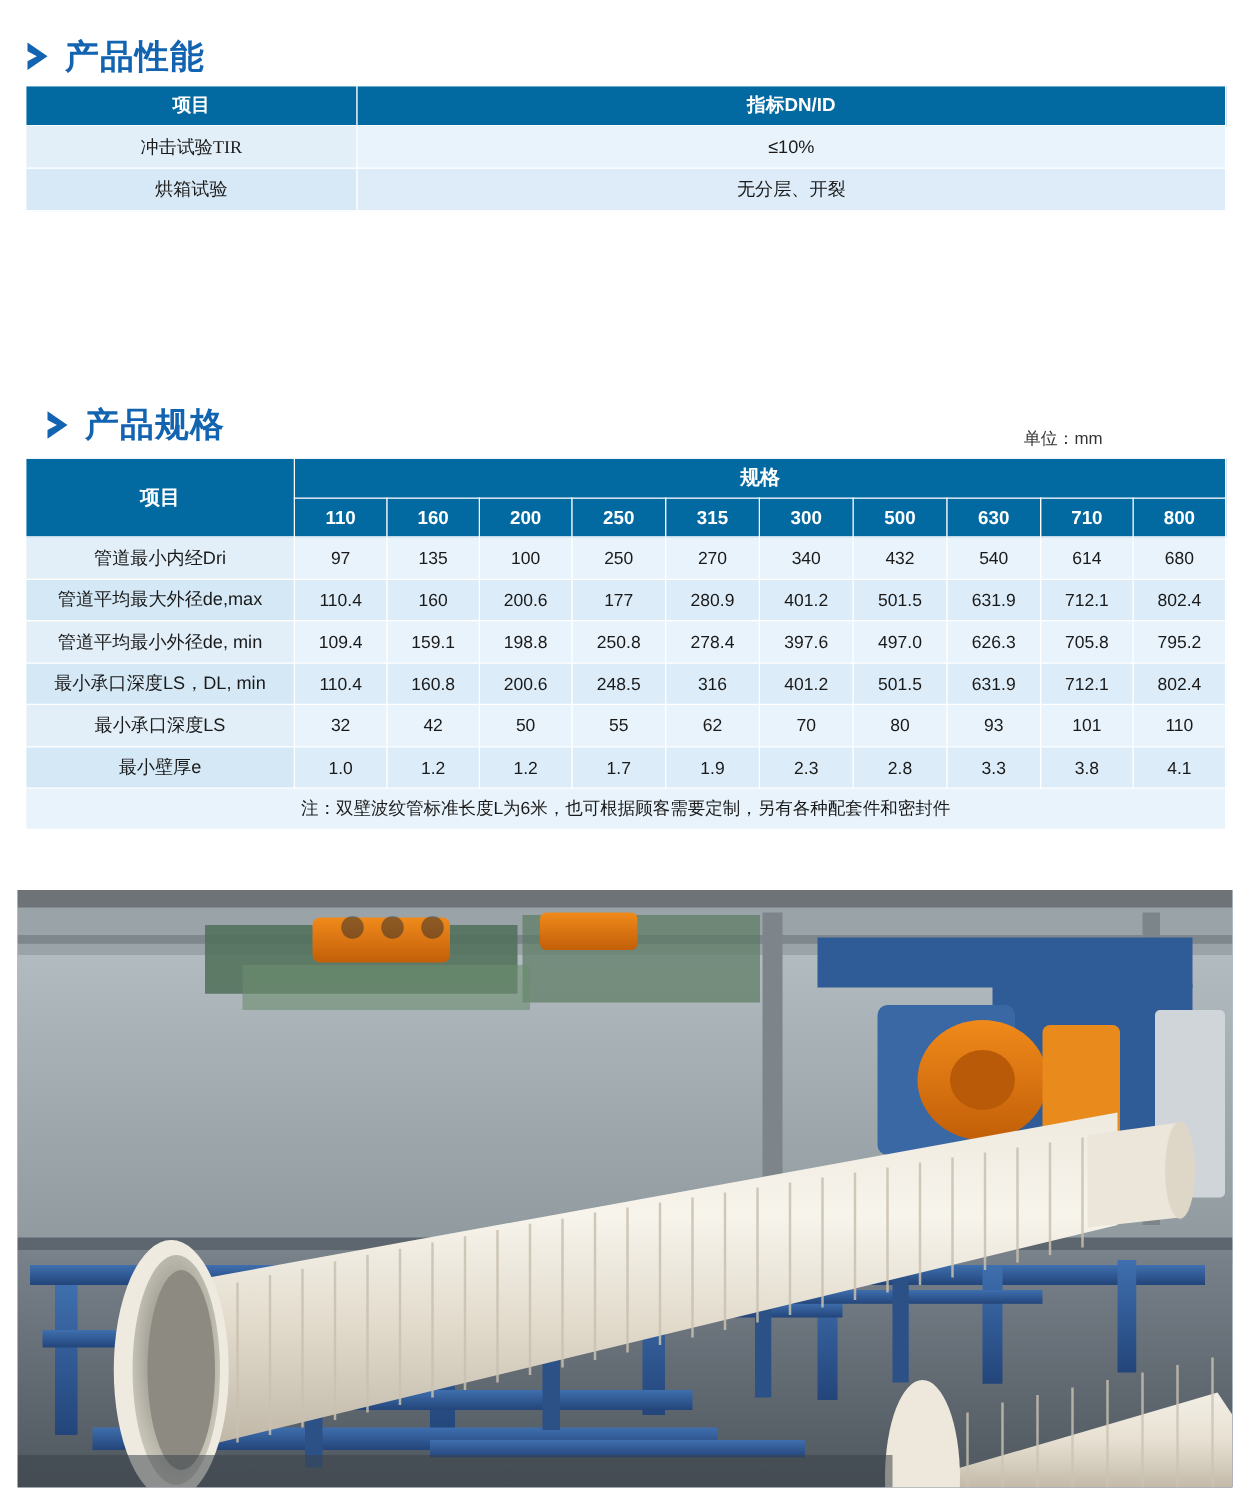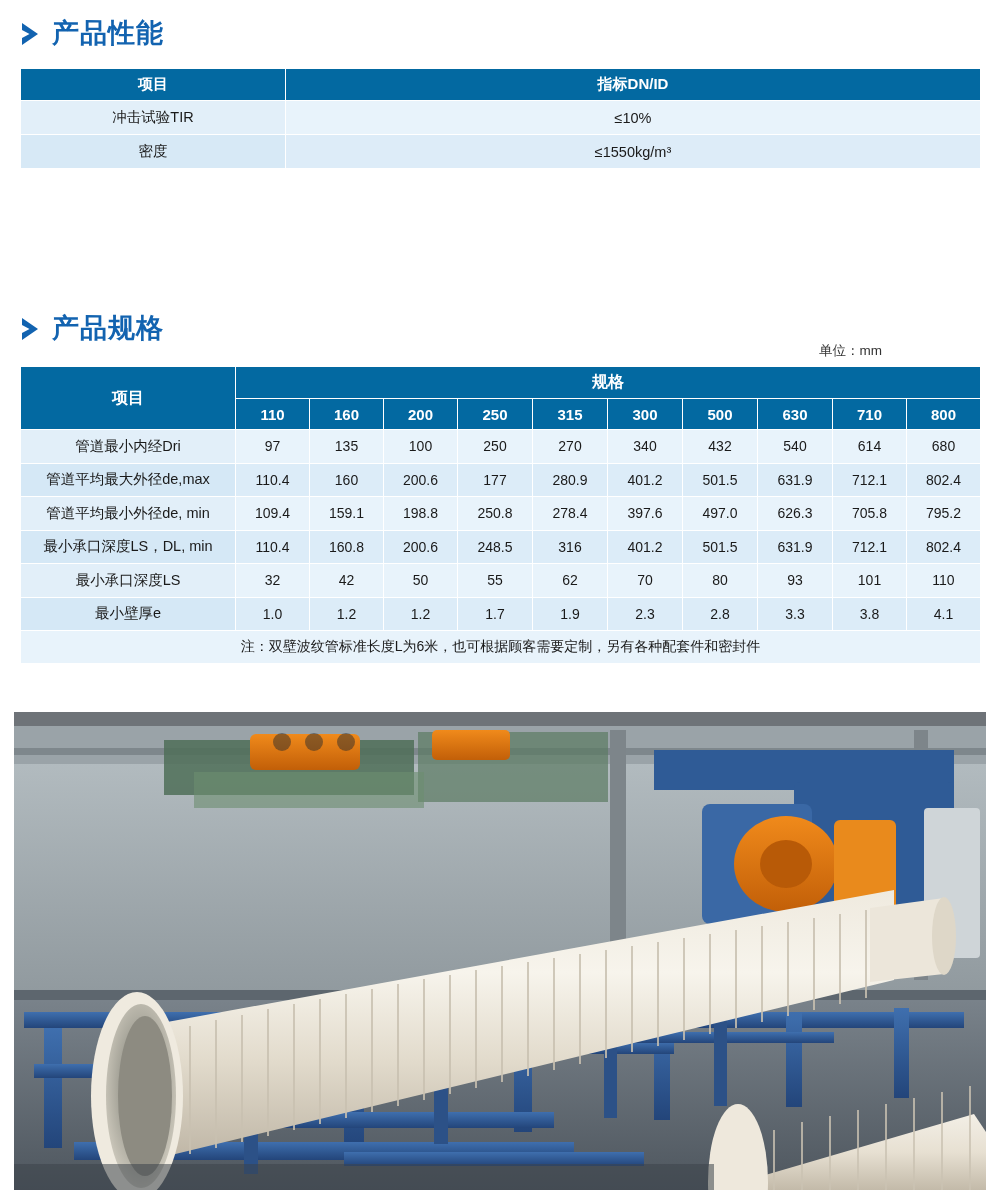--- a/index.html
+++ b/index.html
@@ -17,41 +17,41 @@
   }
   .page {
     position: relative;
     width: 1000px;
     height: 1201px;
   }
 
   
   .section-head {
     display: flex;
-    align-items: flex-end;
+    align-items: flex-start;
     gap: 10px;
-    margin: 2px 0 0 20px;
+    margin: 14px 0 0 20px;
   }
   .section-head .chev {
     display: inline-block;
     width: 22px;
     height: 26px;
     position: relative;
   }
   .section-head .chev svg { display: block; }
   .section-head .title {
     font-size: 27px;
     font-weight: bold;
     color: #1263b0;
     letter-spacing: 1px;
     line-height: 1;
   }
 
   #head-performance { position: absolute; left: 0; top: 18px; }
-  #head-spec { position: absolute; left: 0; top: 313px; }
+  #head-spec { position: absolute; left: 16px; top: 313px; }
 
   
   table {
     border-collapse: collapse;
     table-layout: fixed;
   }
   .tbl {
     position: absolute;
     left: 20px;
     width: 960px;
@@ -72,20 +72,21 @@
 
   
   #perf-table { top: 68px; }
   #perf-table td {
     background: #e9f3fb;
     height: 31px;
     color: #1a1a1a;
   }
   #perf-table td.item {
     background: #ddeefa;
+    font-family: Liberation Serif, serif;
   }
   #perf-table tbody tr:nth-child(odd) td { background: #e8f3fb; }
   #perf-table tbody tr:nth-child(even) td { background: #ddecf8; }
   #perf-table tbody tr:nth-child(odd) td.item { background: #e2eff9; }
   #perf-table tbody tr:nth-child(even) td.item { background: #d7e9f6; }
 
   
   #unit-note {
     position: absolute;
     right: 118px;
@@ -161,22 +162,22 @@
         <th>项目</th>
         <th>指标DN/ID</th>
       </tr>
     </thead>
     <tbody>
       <tr>
         <td class="item">冲击试验TIR</td>
         <td>≤10%</td>
       </tr>
       <tr>
-        <td class="item">密度</td>
-        <td>≤1550kg/m³</td>
+        <td class="item">烘箱试验</td>
+        <td>无分层、开裂</td>
       </tr>
     </tbody>
   </table>
 
   <div class="section-head" id="head-spec">
     <span class="chev">
       <svg width="22" height="26" viewBox="0 0 22 26">
         <path d="M2 2 L18 13 L2 24 L2 17 L9.5 13 L2 9 Z" fill="#1263b0"></path>
       </svg>
     </span>

